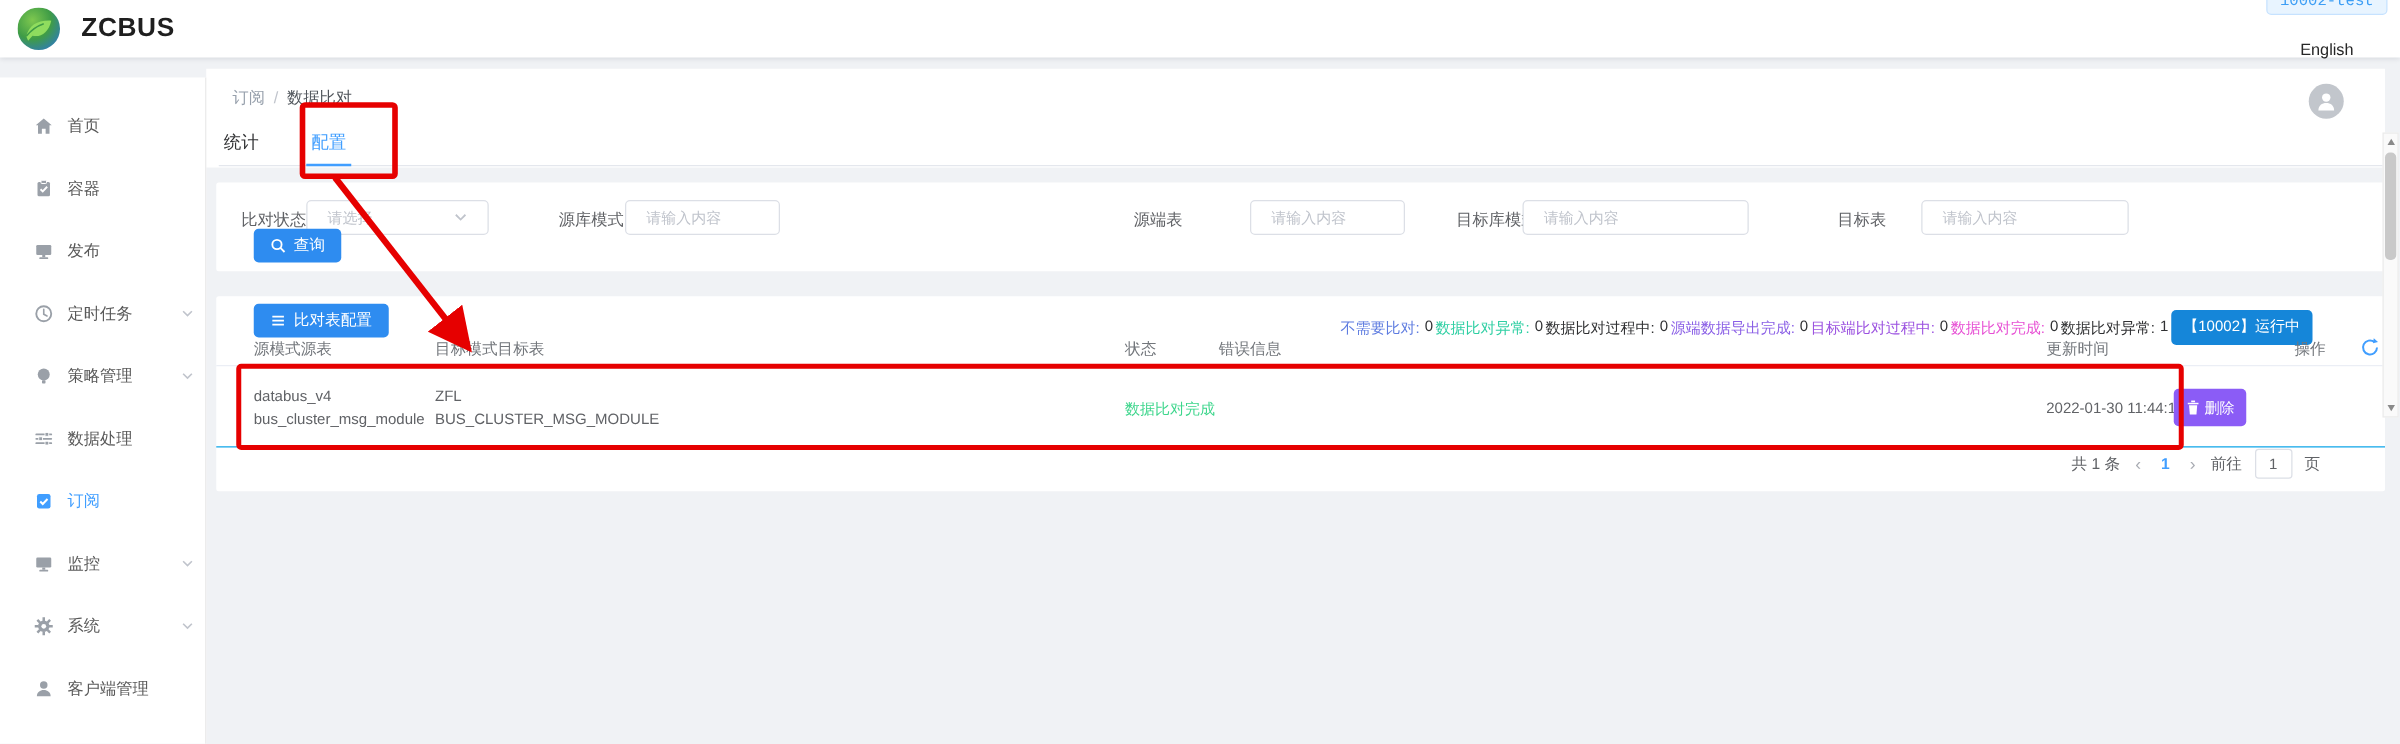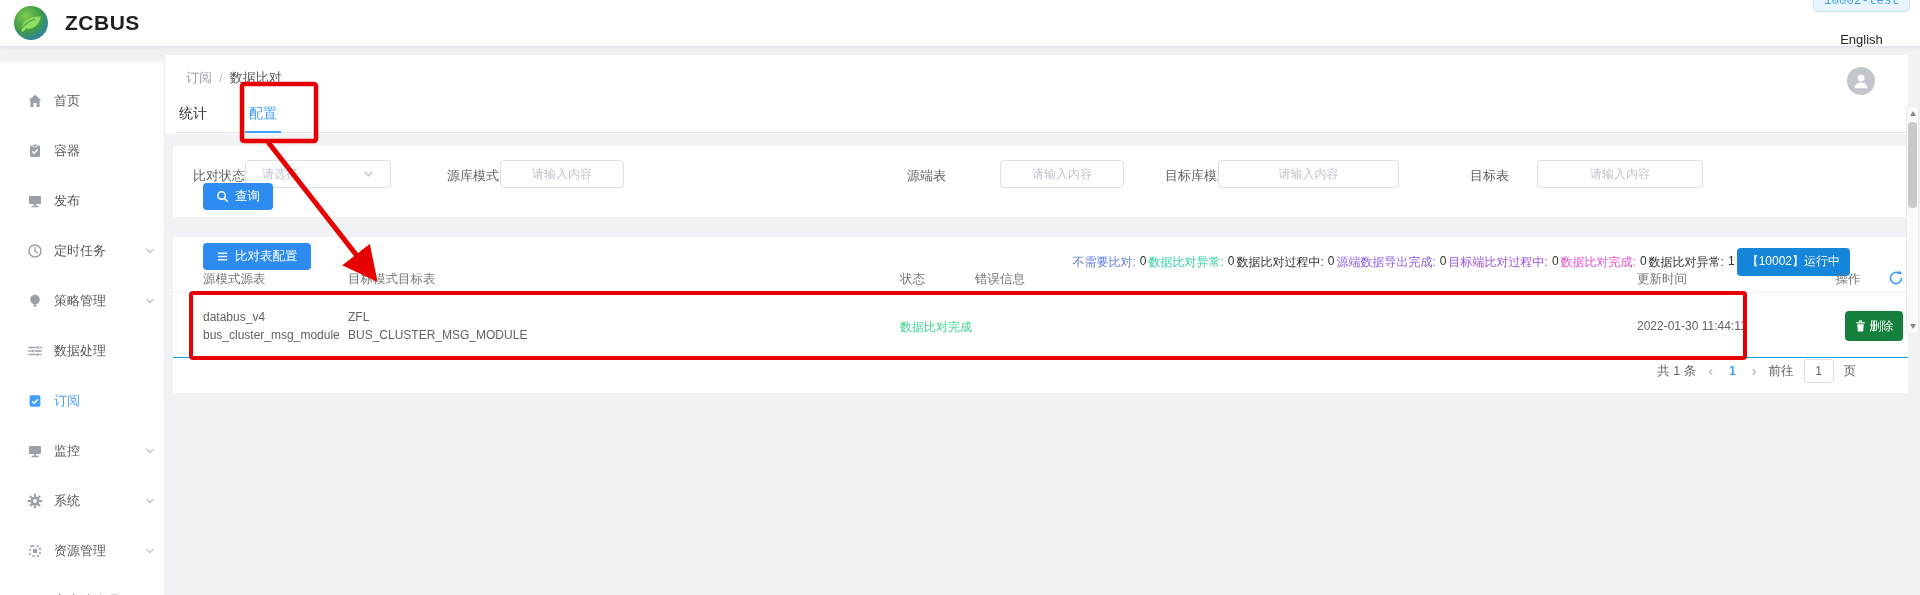--- a/index.html
+++ b/index.html
@@ -39,21 +39,21 @@
   .tab { font-size:14px; color:#303133; padding:8px 4px; margin-right:34px; cursor:pointer; position:relative; }
   .tab.active { color:#409eff; }
   .tab.active::after { content:""; position:absolute; left:0; right:0; bottom:-1px; height:2.5px; background:#409eff; }
   .card { position:absolute; background:#fff; border-radius:2px; }
   .filter-card { left:173px; top:146px; width:1735px; height:71px; }
   .table-card  { left:173px; top:237px; width:1735px; height:156px; }
   
   .f-label { position:absolute; top:21px; font-size:13px; color:#606266; }
   .f-ctrl  { position:absolute; top:14px; height:28px; border:1px solid #dcdfe6; border-radius:4px;
              background:#fff; font-size:12px; color:#606266; padding:0 16px; display:flex; align-items:center; }
-  input.f-ctrl { outline:none;text-align:center; }
+  input.f-ctrl { outline:none; }
   input.f-ctrl::placeholder { color:#c0c4cc; }
   .sel-ph { color:#c0c4cc; flex:1; }
   .btn-blue { background:#2e8cf0; color:#fff; border:none; border-radius:4px; font-size:12.5px;
               display:flex; align-items:center; gap:6px; cursor:pointer; padding:0 13px; }
   .search-btn { position:absolute; left:30px; top:37px; height:27px; }
   .config-btn { position:absolute; left:30px; top:6px;  height:27px; }
   
   .sum-row { position:absolute; top:11px; right:58px; display:flex; align-items:center; gap:2px;
              font-size:12px; white-space:nowrap; }
   .sum-item { display:flex; gap:4px; }
@@ -63,21 +63,21 @@
   .chan-badge { background:#1586d9; color:#fff; border-radius:4px; padding:5px 10px 6px; font-size:12px; }
   
   .thead { position:absolute; left:0; top:30px; width:100%; height:26px; border-bottom:1px solid #ebeef5;
            font-size:12.5px; color:#72767b; }
   .th { position:absolute; top:4px; }
   .trow { position:absolute; left:0; top:57px; width:100%; height:64px; border-bottom:1px solid #0ea5e9;
           font-size:12px; color:#606266; }
   .td { position:absolute; }
   .two-line span { display:block; line-height:18px; }
   .status-ok { color:#3dd68c; }
-  .del-btn { position:absolute; left:1672px; top:17px; width:58px; height:30px; background:#15803d; color:#fff;
+  .del-btn { position:absolute; left:1566px; top:17px; width:58px; height:30px; background:#8b5cf6; color:#fff;
              border:none; border-radius:4px; font-size:12px; display:flex; align-items:center;
              justify-content:center; gap:4px; cursor:pointer; }
   .refresh { position:absolute; left:1715px; top:3px; width:16px; height:16px; cursor:pointer; }
   
   .pager { position:absolute; right:52px; top:122px; display:flex; align-items:center; gap:10px;
            font-size:12.5px; color:#606266; }
   .pg-arrow { color:#a8abb2; font-size:14px; cursor:pointer; padding:0 2px; }
   .pg-cur { color:#409eff; font-weight:bold; padding:0 4px; cursor:pointer; }
   .goto-input { width:30px; height:24px; border:1px solid #dcdfe6; border-radius:3px; text-align:center;
                 font-size:12px; color:#606266; outline:none; }
@@ -229,30 +229,20 @@
         </g>
         <circle cx="8" cy="8" r="1.9" fill="#fff"></circle>
       </g>
     </svg>
     <span>系统</span>
     <svg class="chev" width="10" height="8" viewBox="0 0 10 7">
         <polyline points="1.5,1.5 5,5 8.5,1.5" fill="none" stroke="#c0c4cc" stroke-width="1.3"></polyline>
       </svg>
   </div>
 
-  <div class="side-item">
-    <svg class="s-ic" viewBox="0 0 16 16">
-      <rect x="3" y="3" width="10" height="10" rx="2" fill="none" stroke="#9aa0a8" stroke-width="1.5" stroke-dasharray="2.4 1.8"></rect>
-      <rect x="6" y="6" width="4" height="4" fill="#9aa0a8"></rect>
-    </svg>
-    <span>资源管理</span>
-    <svg class="chev" width="10" height="8" viewBox="0 0 10 7">
-        <polyline points="1.5,1.5 5,5 8.5,1.5" fill="none" stroke="#c0c4cc" stroke-width="1.3"></polyline>
-      </svg>
-  </div>
 
   <div class="side-item">
     <svg class="s-ic" viewBox="0 0 16 16">
       <circle cx="8" cy="5" r="3" fill="#9aa0a8"></circle>
       <path d="M2.5 14c0-3.2 2.5-5 5.5-5s5.5 1.8 5.5 5z" fill="#9aa0a8"></path>
     </svg>
     <span>客户端管理</span>
   </div>
 </div>
 

